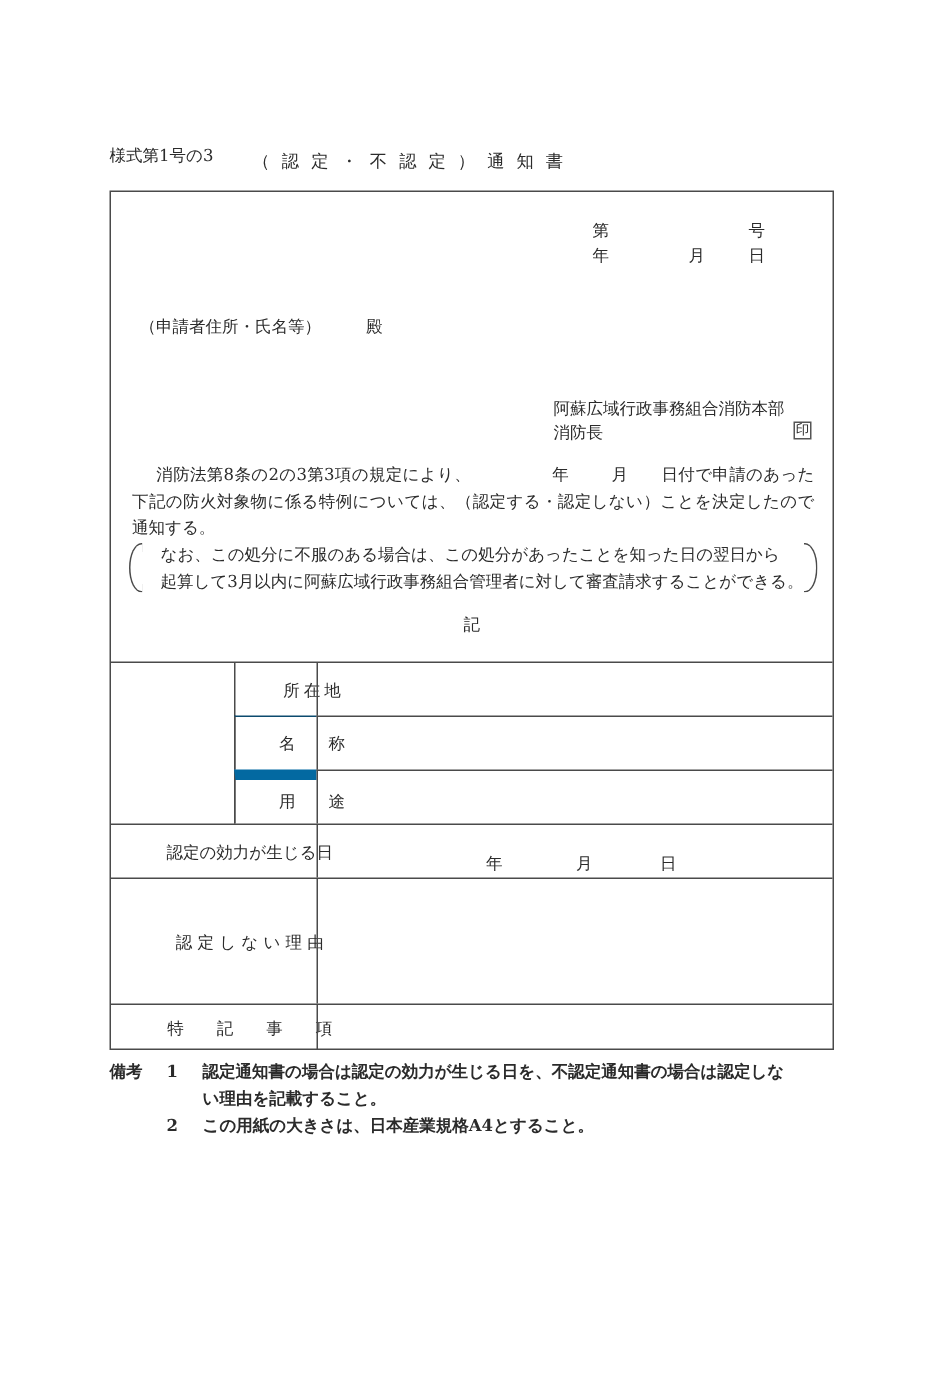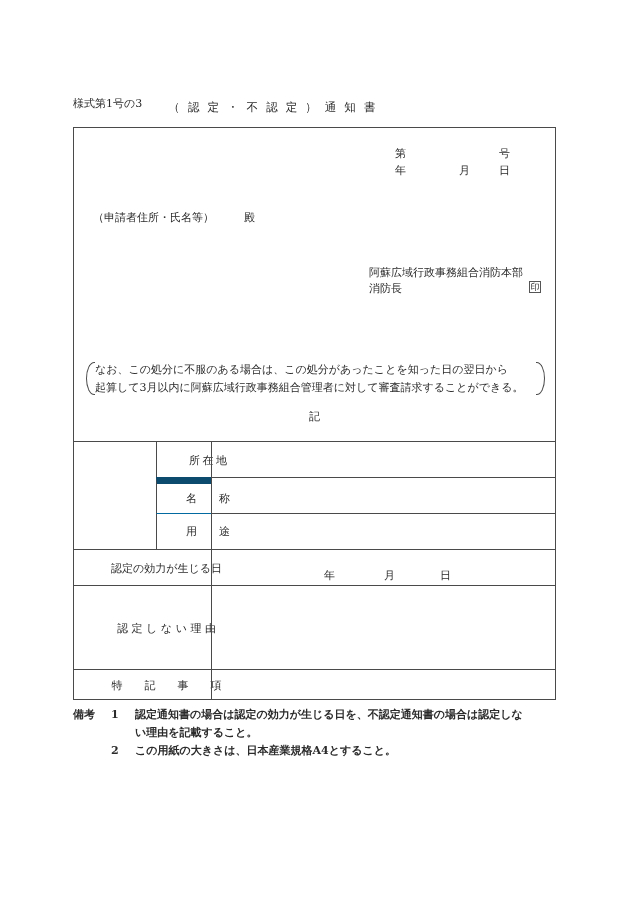--- a/index.html
+++ b/index.html
@@ -138,20 +138,21 @@
     left: 12px;
     top: 233px;
     width: 459px;
     display: flex;
     align-items: stretch;
   }
   .appeal-text {
     flex: 1;
     font-size: 11px;
     line-height: 17.5px;
+    margin-left: 12px;
   }
   .brk {
     width: 9px;
     position: relative;
     flex: 0 0 9px;
   }
   .brk::before {
     content: "";
     position: absolute;
     top: 1px;
@@ -266,20 +267,23 @@
       </div>
 
       <div class="issuer">
         <span>阿蘇広域行政事務組合消防本部</span>
         <span class="issuer-line2">
           <span>消防長</span>
           <span class="seal-box">印</span>
         </span>
       </div>
 
+      <div class="body-text">
+        <span class="indent"></span><span>消防法第8条の2の3第3項の規定により、</span><span class="gapm"></span><span>年</span><span class="gaps"></span><span>月</span><span class="gapxs"></span><span>日付で申請のあった下記の防火対象物に係る特例については、（認定する・認定しない）ことを決定したので通知する。</span>
+      </div>
 
       <div class="appeal">
         <span class="brk brk-l"></span>
         <div class="appeal-text">
           <div><span class="indent"></span><span>なお、この処分に不服のある場合は、この処分があったことを知った日の翌日から</span></div>
           <div>起算して3月以内に阿蘇広域行政事務組合管理者に対して審査請求することができる。</div>
         </div>
         <span class="brk brk-r"></span>
       </div>
 
@@ -288,29 +292,29 @@
 
     <div class="row" style="top:313px; height:36px;">
       <div class="cell-label" style="left:82px; width:55px; height:36px; border-left:1px solid #4a4a4a;">
         <span class="sp2">所在地</span>
       </div>
       <div class="cell-value" style="left:137px; width:344px;"></div>
     </div>
 
     <div class="row" style="top:349px; height:36px; border-top:none;">
       <div class="vline" style="left:82px;"></div>
-      <div class="cell-label" style="left:82px; width:55px; height:36px; border-top:7px solid #0c4a6e; border-left:1px solid #4a4a4a;">
+      <div class="cell-label" style="left:82px; width:55px; height:36px; border-top:1px solid #0c4a6e; border-left:1px solid #4a4a4a;">
         <span>名　　称</span>
       </div>
       <div class="cell-value" style="left:137px; width:344px; border-top:1px solid #4a4a4a;"></div>
     </div>
 
     <div class="row" style="top:385px; height:36px; border-top:none;">
       <div class="vline" style="left:82px;"></div>
-      <div class="cell-label" style="left:82px; width:55px; height:36px; border-top:1px solid #0369a1; border-left:1px solid #4a4a4a;">
+      <div class="cell-label" style="left:82px; width:55px; height:36px; border-top:7px solid #0369a1; border-left:1px solid #4a4a4a;">
         <span>用　　途</span>
       </div>
       <div class="cell-value" style="left:137px; width:344px; border-top:1px solid #4a4a4a;"></div>
     </div>
 
     <div class="row" style="top:421px; height:36px;">
       <div class="cell-label" style="left:0; width:137px; height:36px;">
         <span>認定の効力が生じる日</span>
       </div>
       <div class="cell-value" style="left:137px; width:344px;">

